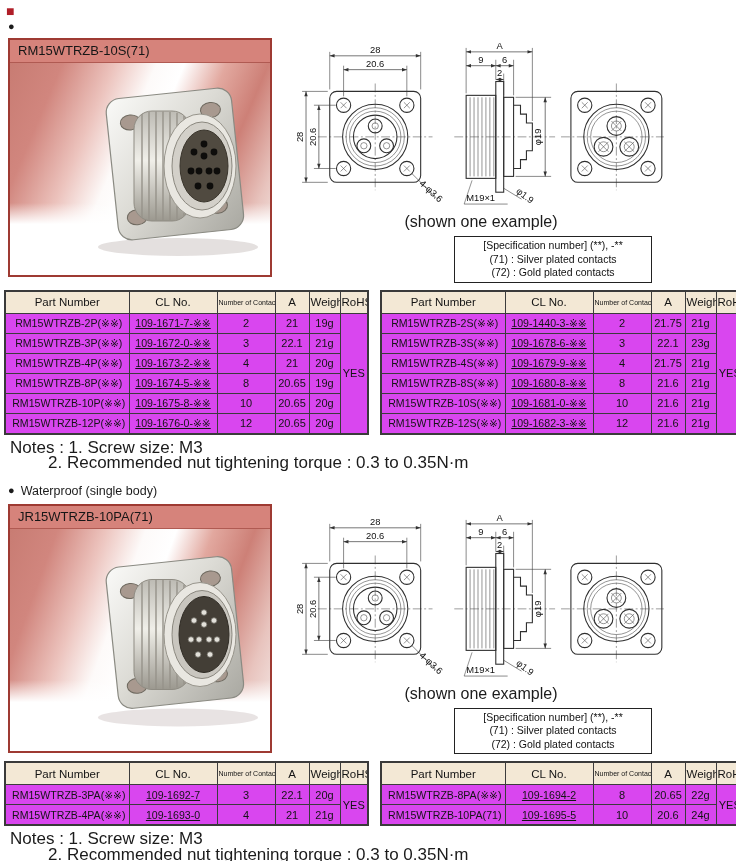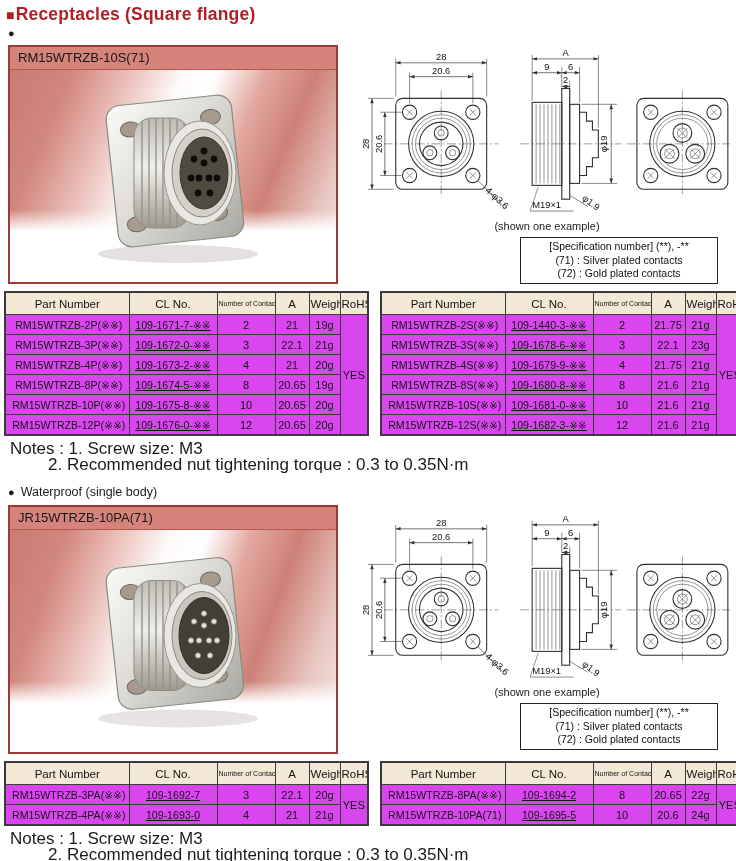--- a/index.html
+++ b/index.html
@@ -6,33 +6,33 @@
   .page{position:relative;width:736px;height:861px;background:#fff;overflow:hidden;
         font-family:"Liberation Sans","DejaVu Sans",sans-serif;color:#141414;box-sizing:border-box;padding-top:3px;}
   
   .h1{display:flex;align-items:center;margin:1px 0 3px 6px;color:#b01e28;font-weight:bold;font-size:17.5px;letter-spacing:0.2px;}
   .h1 .sq{font-size:14px;margin-right:1px;line-height:1;}
   .bullet{display:flex;align-items:center;gap:6px;font-size:12.5px;margin:0 0 6px 8px;color:#1b1b1b;}
   .bullet .ci{font-size:11px;line-height:1;}
   .bullet.second{margin-top:13px;}
   
   .secrow{display:flex;align-items:flex-start;margin-left:8px;}
-  .panel{width:330px;border:2px solid #9e3a32;box-sizing:border-box;background:#fff;flex:none;}
+  .panel{width:264px;border:2px solid #9e3a32;box-sizing:border-box;background:#fff;flex:none;}
   .panel-title{background:#d6837b;font-size:13px;padding:3px 8px 4px;color:#161616;border-bottom:1px solid #b05a52;}
   .photo{position:relative;}
   .photo1{height:212px;background:
       linear-gradient(to top, #ffffff 0 24%, rgba(255,255,255,0) 34%),
       linear-gradient(113deg,#c87c73 0%,#d1867e 15%,#ecc3bd 30%,#fdfaf9 42%,#ffffff 50%,#e2a89f 62%,#cd8077 74%,#e8c4be 88%,#f7efed 100%);}
   .photo2{height:222px;background:
       linear-gradient(to top, #ffffff 0 22%, rgba(255,255,255,0) 32%),
       linear-gradient(110deg,#c87c73 0%,#d1867e 14%,#ecc3bd 28%,#fdfaf9 40%,#ffffff 49%,#e2a89f 60%,#cd8077 72%,#e8c4be 86%,#f7efed 100%);}
   .photosvg{display:block;margin:0 auto;}
   .rightcol{margin-left:20px;width:378px;flex:none;}
   .drawing{display:block;margin-top:2px;}
-  .shown{text-align:center;font-size:11px;margin-top:3px;color:#1b1b1b;}
+  .shown{text-align:center;font-size:16px;margin-top:3px;color:#1b1b1b;}
   .specbox{border:1px solid #222;width:198px;margin:5px 6px 0 162px;font-size:10.5px;line-height:13.5px;text-align:center;padding:2px 2px;box-sizing:border-box;color:#111;}
   
   .tablesrow{display:flex;gap:11px;margin:7px 0 0 4px;}
   table.ptable{border-collapse:collapse;border:2px solid #3a3a3a;table-layout:fixed;width:359px;font-size:11px;background:#d946ef;flex:none;}
   .ptable th,.ptable td{border:1px solid #3c3c3c;text-align:center;padding:0 1px;height:19px;white-space:nowrap;overflow:hidden;color:#141414;}
   .ptable th{background:#f3e8d5;font-weight:normal;font-size:11.5px;height:21px;}
   .ptable th.c2{font-size:7px;}
   .ptable td.c0{text-align:center;padding-left:4px;font-size:10.6px;}
   .ptable td.c1{font-size:10.6px;text-decoration:underline;}
   
@@ -65,21 +65,20 @@
           <stop offset="1" stop-color="#9b988f"></stop>
       </linearGradient>
       <marker id="arr" viewBox="0 0 8 6" markerWidth="8" markerHeight="6" refX="7.5" refY="3" orient="auto-start-reverse">
         <path d="M0.5,0.5 L7.5,3 L0.5,5.5 z" fill="#333"></path>
       </marker>
     </defs>
   </svg>
 
   <div class="h1">
     <span class="sq">■</span>
-    <span>Receptacles (Square flange)</span>
   </div>
 
   <div class="bullet">
     <span class="ci">●</span>
   </div>
 
   <div class="secrow">
     <div class="panel">
       <div class="panel-title">RM15WTRZB-10S(71)</div>
       <div class="photo photo1">

